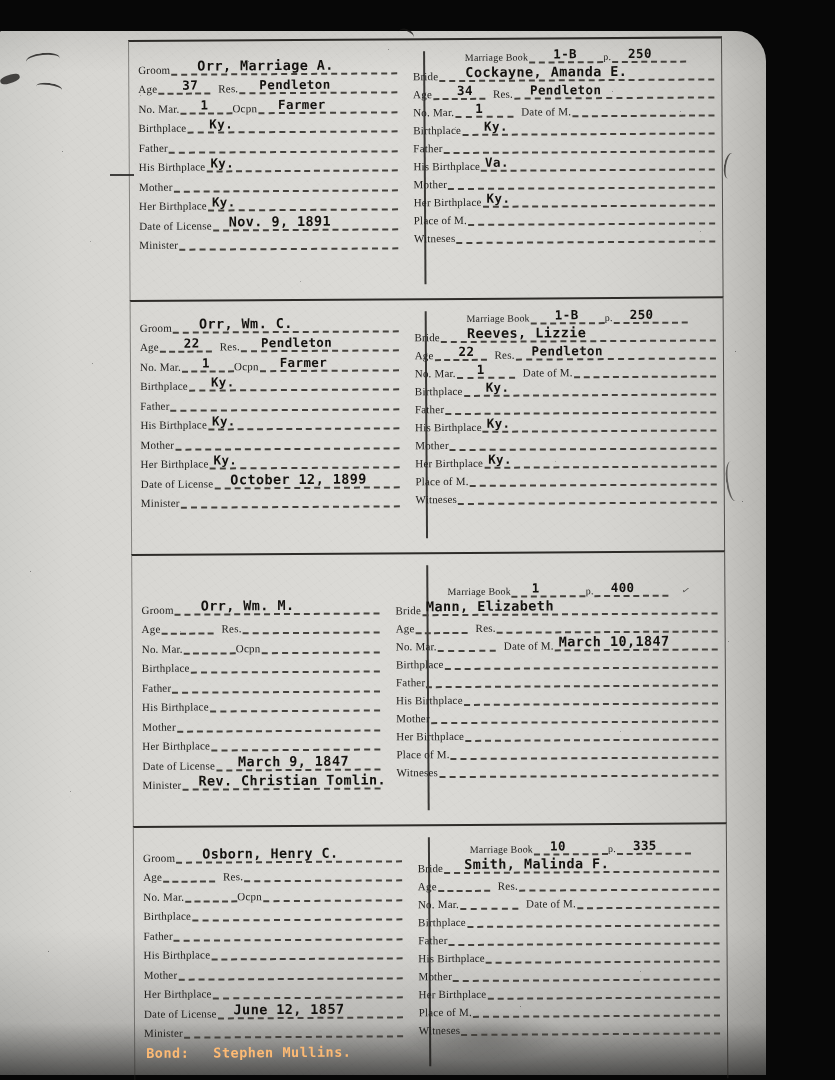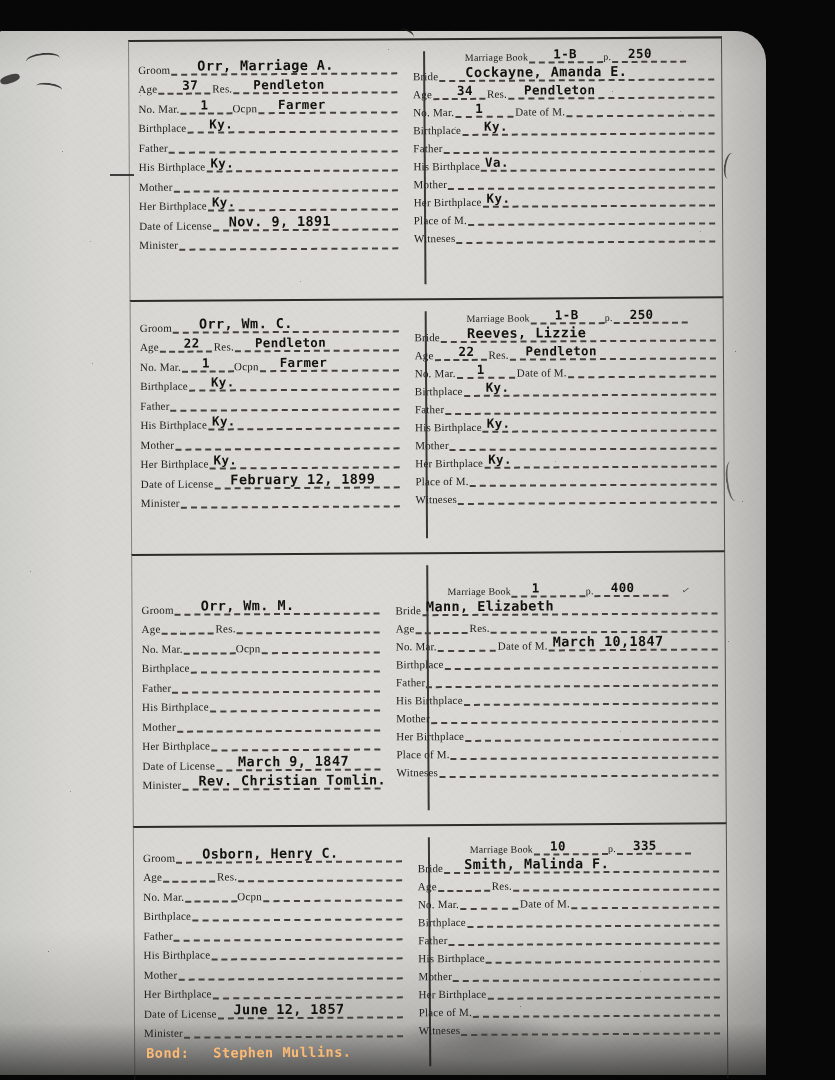--- a/index.html
+++ b/index.html
@@ -36,21 +36,21 @@
   .dvd{position:absolute;left:294px;top:11px;bottom:14px;width:2px;background:rgba(28,27,25,.85);}
   .col{position:relative;box-sizing:border-box;}
   .g{width:294px;padding:14px 5px 0 9px;}
   .b{flex:1;padding:6px 7px 0 11px;}
   .c2 .g{padding-top:12px}.c2 .b{padding-top:7px}
   .c3 .g{padding-top:40px}.c3 .b{padding-top:26px}
   .c4 .g{padding-top:16px}.c4 .b{padding-top:12px}
   .row{display:flex;align-items:flex-end;height:19.5px;position:relative;}
   .b .row{height:18px;}
   .lb{font-size:11px;color:#21201e;white-space:nowrap;line-height:12px;letter-spacing:.2px;padding-right:1px;}
-  .lb.sp{margin-left:2px;}
+  .lb.sp{margin-left:8px;}
   .ln{flex:1;position:relative;border-bottom:2px dashed #45423d;height:100%;}
   .f52{flex:0 0 52px}.f58{flex:0 0 58px}.f74{flex:0 0 74px}
   .val{position:absolute;left:12px;bottom:0;font-family:"DejaVu Sans Mono",monospace;
        font-size:12.5px;font-weight:700;color:#14120f;white-space:nowrap;letter-spacing:.4px;}
   .big{left:26px;font-size:13.5px;}
   .l4{left:4px}.l8{left:24px}.l16{left:16px}.l20{left:20px}.l22{left:22px}
   .mbrow{display:flex;align-items:flex-end;height:18px;margin-left:52px;margin-right:28px;position:relative;}
   .mbrow .lb{font-size:10px;}
   .stray{font-family:"DejaVu Sans Mono",monospace;font-size:11px;color:rgba(30,28,25,.75);
          margin-left:14px;transform:rotate(14deg);}
@@ -285,21 +285,21 @@
           </div>
         <div class="row">
             <span class="lb">Her Birthplace</span>
             <span class="ln">
               <span class="val l4">Ky.</span>
             </span>
           </div>
         <div class="row">
             <span class="lb">Date of License</span>
             <span class="ln">
-              <span class="val big l16">February 12, 1899</span>
+              <span class="val big l16">October 12, 1899</span>
             </span>
           </div>
         <div class="row">
             <span class="lb">Minister</span>
             <span class="ln">
               <span class="val big"></span>
             </span>
           </div>
       </div>
       <div class="col b">

